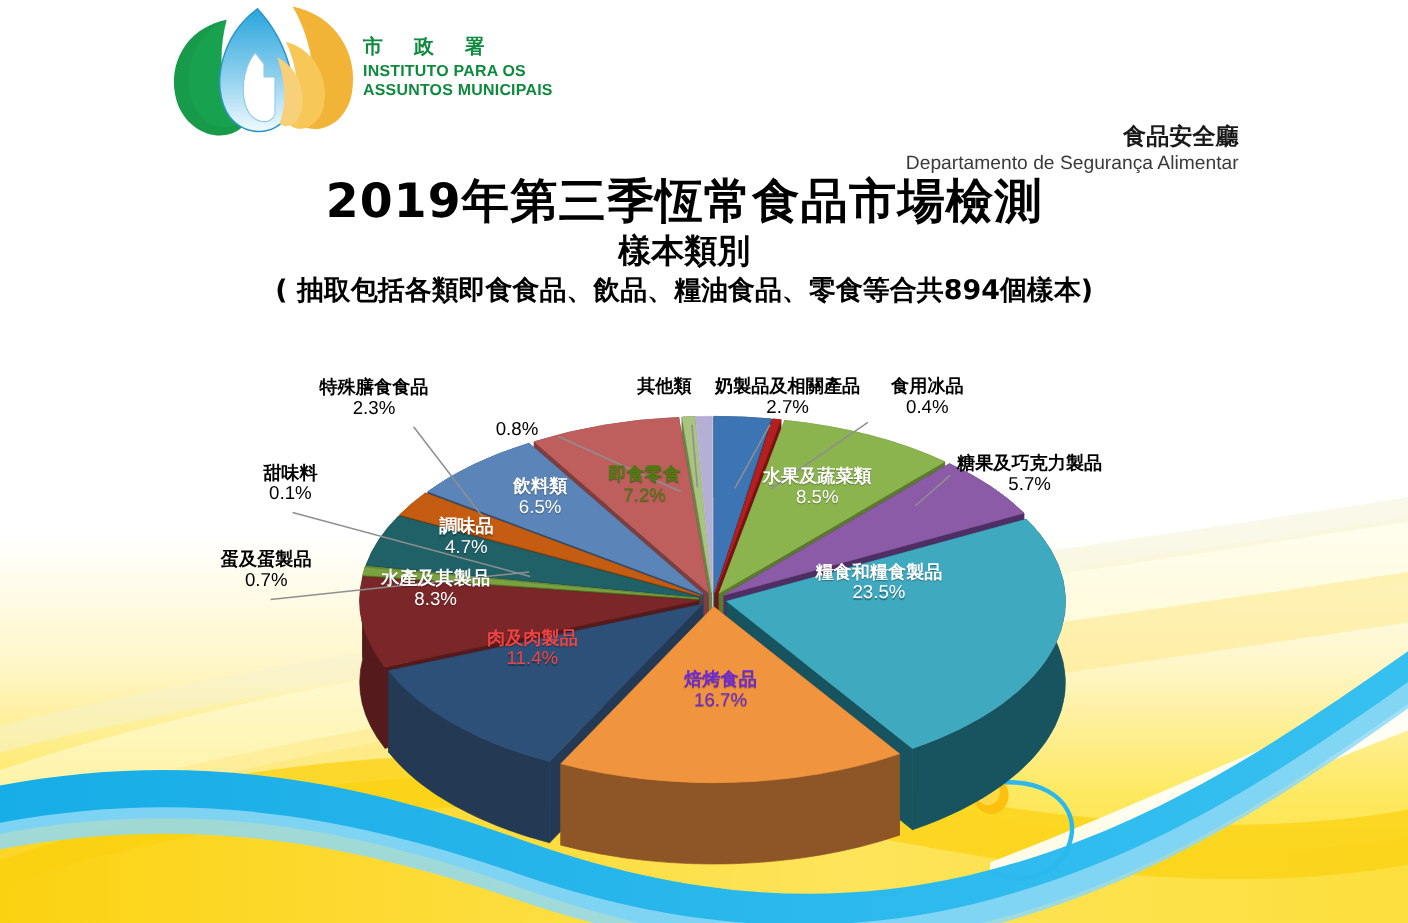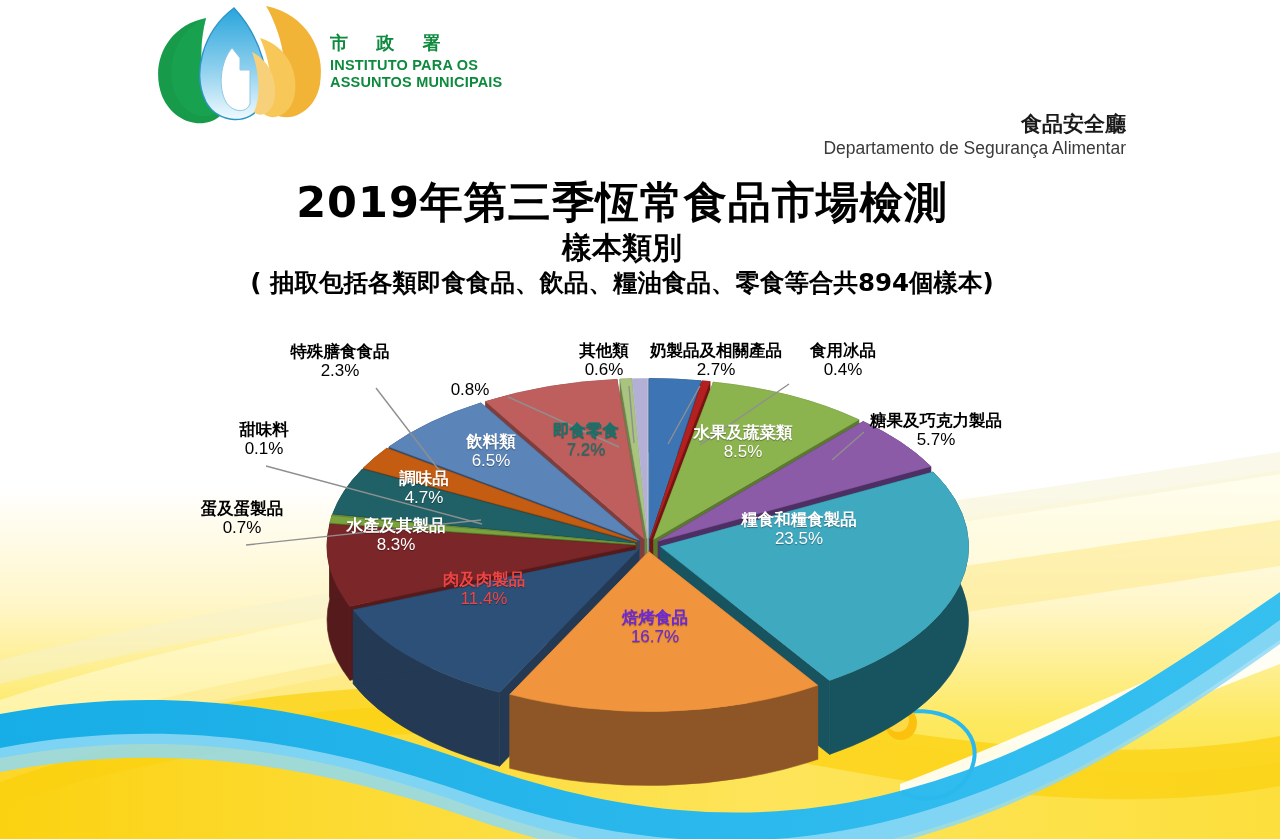--- a/index.html
+++ b/index.html
@@ -18,21 +18,21 @@
   .logo-text{position:absolute;left:330px;top:34px;color:#0e8a3e;}
   .logo-cn{font-size:18px;letter-spacing:11px;font-weight:bold;line-height:1;
            font-family:"DejaVu Sans","Liberation Sans",sans-serif;}
   .logo-pt{font-size:14.5px;font-weight:bold;line-height:1.18;margin-top:5px;letter-spacing:.2px;}
   .dept{position:absolute;right:154px;top:64px;text-align:right;color:#1a1a1a;margin-top:48px;}
   .dept-cn{font-size:21px;font-weight:bold;line-height:1.2;
            font-family:"DejaVu Sans","Liberation Sans",sans-serif;}
   .dept-pt{font-size:17.5px;line-height:1.3;color:#3a3a3a;}
 
   
-  .titles{position:absolute;left:0;top:178px;width:1244px;text-align:center;color:#000;}
+  .titles{position:absolute;left:0;top:159px;width:1244px;text-align:center;color:#000;}
   .t-main{font-size:43px;font-weight:bold;letter-spacing:1px;line-height:1.12;
           font-family:"DejaVu Sans","Liberation Sans",sans-serif;}
   .t-sub{font-size:30px;font-weight:bold;margin-top:5px;line-height:1.15;
          font-family:"DejaVu Sans","Liberation Sans",sans-serif;}
   .t-note{font-size:24.5px;font-weight:bold;margin-top:3px;line-height:1.15;
           font-family:"DejaVu Sans","Liberation Sans",sans-serif;}
 
   
   .olabel{position:absolute;color:#000;text-align:center;line-height:1.16;white-space:nowrap;}
   .olabel .nm{font-size:16.5px;font-weight:bold;
@@ -320,21 +320,21 @@
       <div class="pc">16.7%</div>
     </div>
     <div class="ilabel" style="left: 374px; top: 570px; width: 220px; color: #ef4444;">
       <div class="nm">肉及肉製品</div>
       <div class="pc">11.4%</div>
     </div>
     <div class="ilabel" style="left: 286px; top: 516px; width: 220px; color: rgb(255, 255, 255);">
       <div class="nm">水產及其製品</div>
       <div class="pc">8.3%</div>
     </div>
-    <div class="ilabel" style="left: 476px; top: 421px; width: 220px; color: #0f766e;">
+    <div class="ilabel" style="left: 476px; top: 421px; width: 220px; color: #4d7c0f;">
       <div class="nm">即食零食</div>
       <div class="pc">7.2%</div>
     </div>
     <div class="ilabel" style="left: 381px; top: 432px; width: 220px; color: rgb(255, 255, 255);">
       <div class="nm">飲料類</div>
       <div class="pc">6.5%</div>
     </div>
     <div class="ilabel" style="left: 314px; top: 469px; width: 220px; color: rgb(255, 255, 255);">
       <div class="nm">調味品</div>
       <div class="pc">4.7%</div>
@@ -355,21 +355,20 @@
     <div class="olabel" style="left: 144px; top: 420px; width: 240px;">
       <div class="nm">甜味料</div>
       <div class="pc">0.1%</div>
     </div>
     <div class="olabel" style="left: 122px; top: 499px; width: 240px;">
       <div class="nm">蛋及蛋製品</div>
       <div class="pc">0.7%</div>
     </div>
     <div class="olabel" style="left: 484px; top: 341px; width: 240px;">
       <div class="nm">其他類</div>
-      <div class="pc">0.6%</div>
     </div>
     <div class="olabel" style="left: 596px; top: 341px; width: 240px;">
       <div class="nm">奶製品及相關產品</div>
       <div class="pc">2.7%</div>
     </div>
     <div class="olabel" style="left: 723px; top: 341px; width: 240px;">
       <div class="nm">食用冰品</div>
       <div class="pc">0.4%</div>
     </div>
     <div class="olabel" style="left: 816px; top: 411px; width: 240px;">

